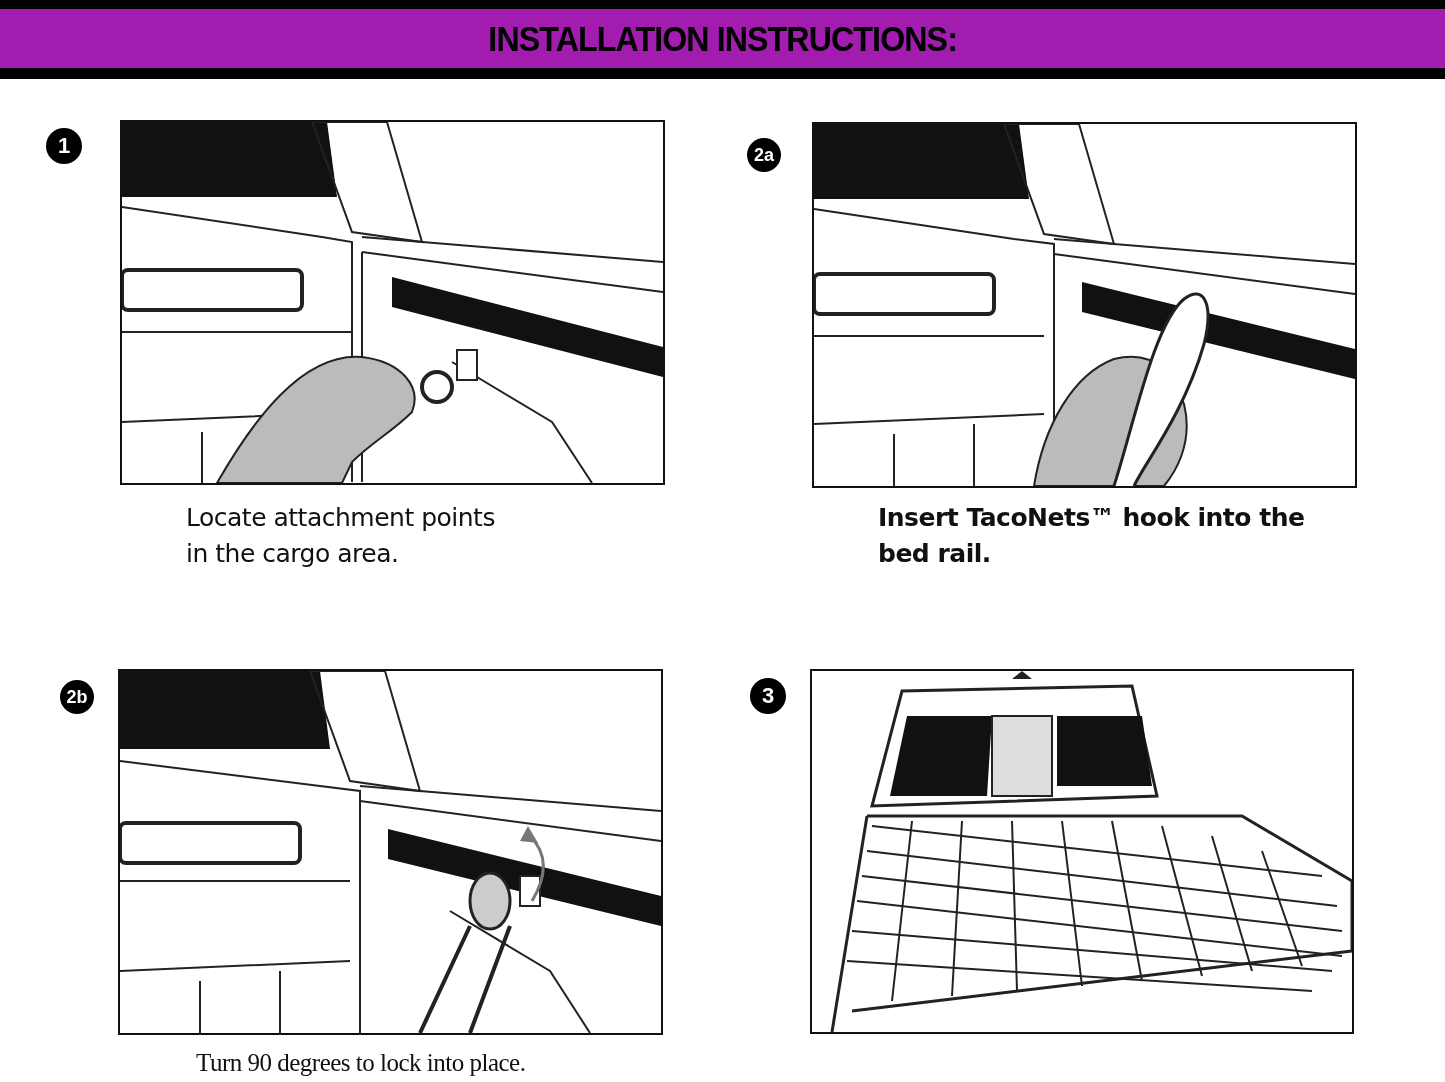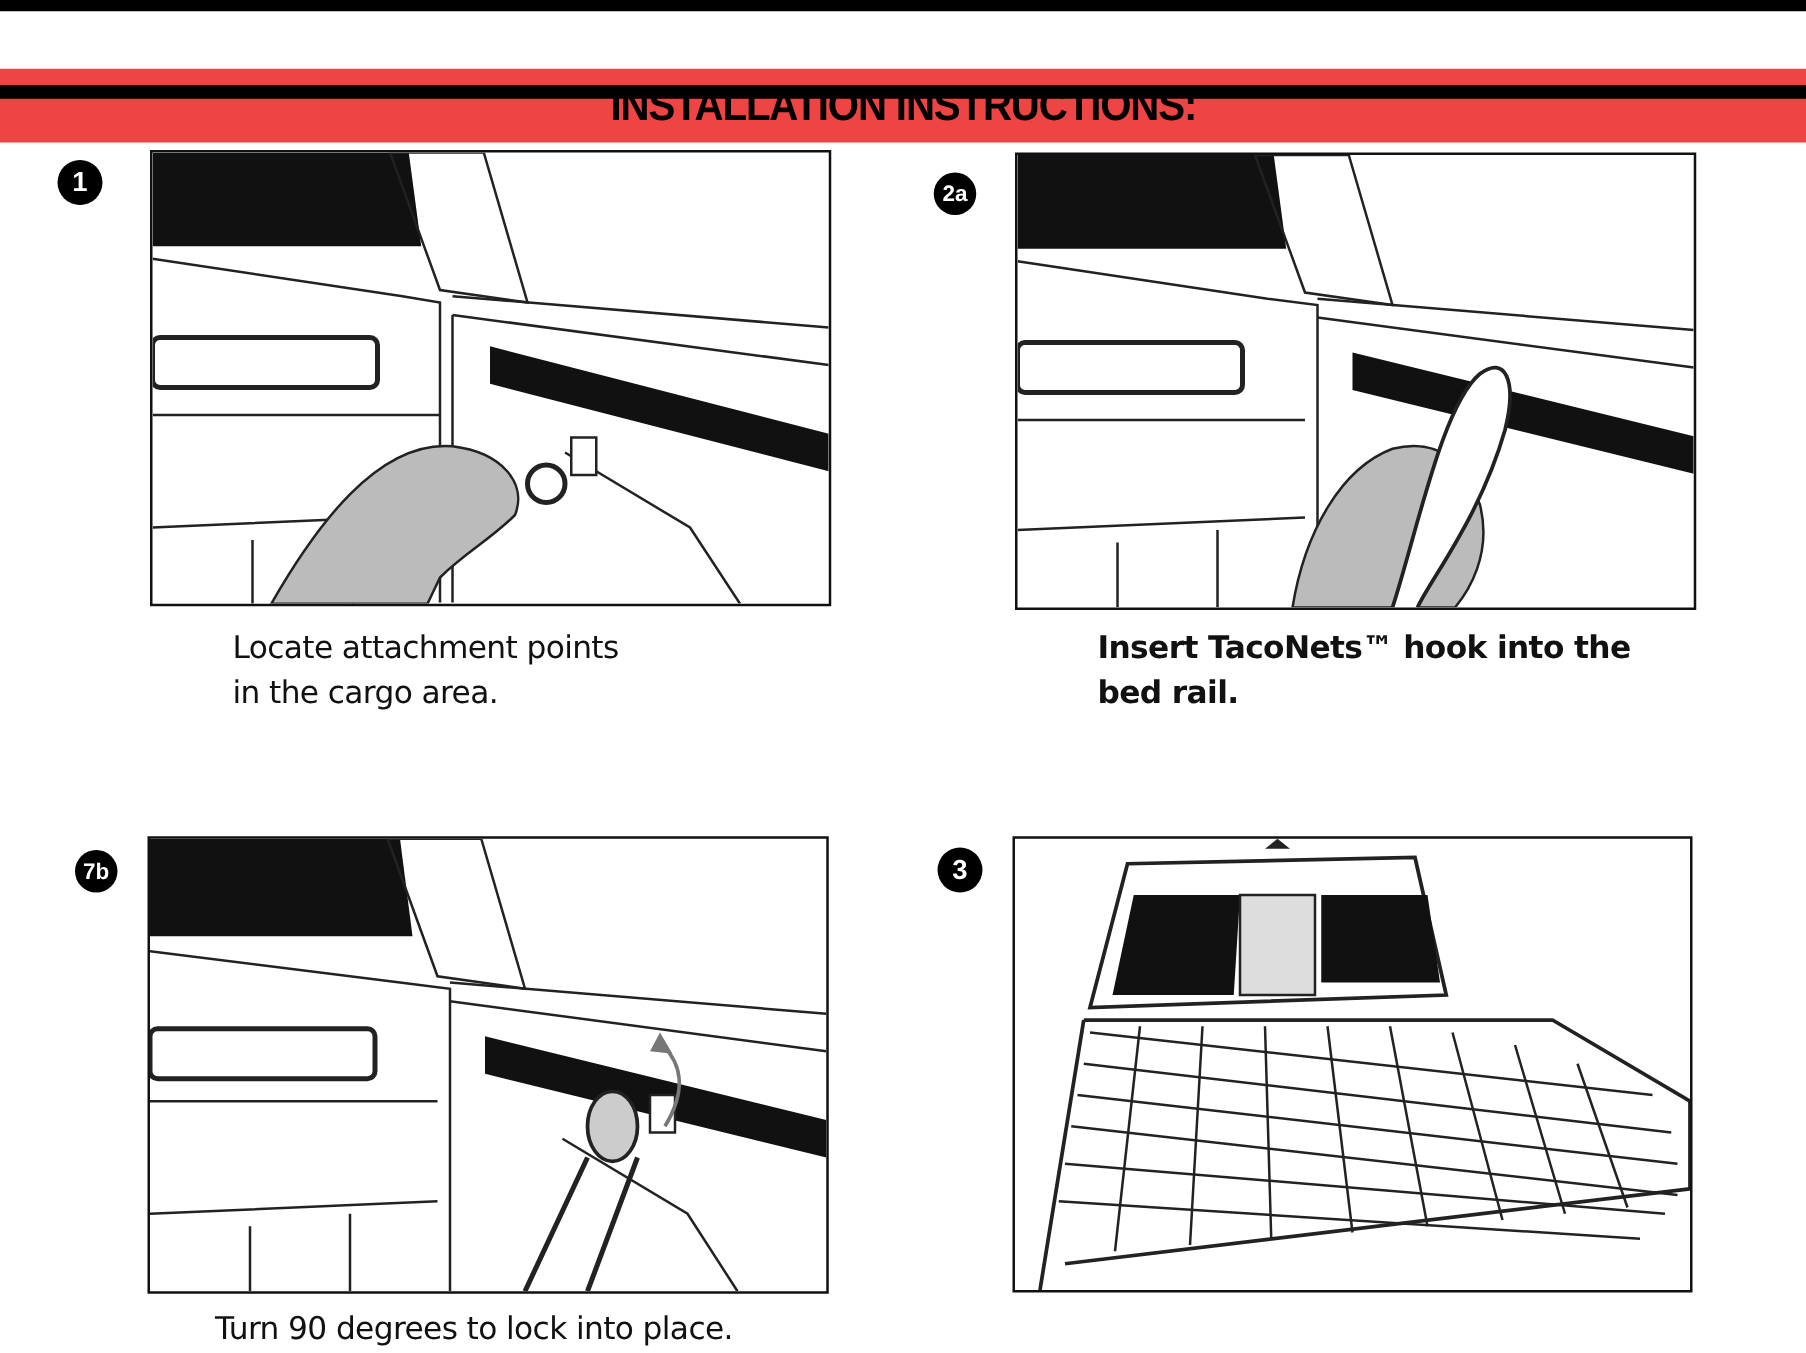--- a/index.html
+++ b/index.html
@@ -1,18 +1,18 @@
 <!DOCTYPE html>
 <html><head>
 <meta charset="utf-8">
 <style>
   html,body{margin:0;padding:0;background:#fff;}
   body{width:1445px;height:1082px;position:relative;overflow:hidden;font-family:"DejaVu Sans",sans-serif;}
   .topbar{position:absolute;left:0;top:0;width:1445px;height:9px;background:#000;}
-  .header{position:absolute;left:0;top:9px;width:1445px;height:59px;background:#ef4444;display:flex;align-items:center;justify-content:center;margin-top:46px;}
+  .header{position:absolute;left:0;top:9px;width:1445px;height:59px;background:#a21caf;display:flex;align-items:center;justify-content:center;}
   .header h1{margin:0;font-family:"Liberation Sans",sans-serif;font-weight:bold;font-size:35px;letter-spacing:-1px;color:#000;transform:scaleX(0.92);}
   .botbar{position:absolute;left:0;top:68px;width:1445px;height:11px;background:#000;}
   .badge{position:absolute;width:36px;height:36px;border-radius:50%;background:#000;color:#fff;display:flex;align-items:center;justify-content:center;font-family:"Liberation Sans",sans-serif;font-weight:bold;font-size:22px;}
   .badge.sm{font-size:18px;width:34px;height:34px;}
   .panel{position:absolute;border:2px solid #111;background:#fff;overflow:hidden;}
   .panel svg{display:block;width:100%;height:100%;}
   .caption{position:absolute;font-family:"DejaVu Sans",sans-serif;font-size:25px;line-height:36px;color:#111;white-space:pre-line;letter-spacing:-0.5px;}
 </style>
 </head>
 <body>
@@ -52,39 +52,39 @@
     <rect x="0" y="150" width="180" height="40" rx="6" fill="none" stroke="#222" stroke-width="4"></rect>
     <path d="M268 158 L541 225 L541 255 L268 188Z" fill="#111"></path>
     <path d="M0 212 H230 M0 300 L230 290 M80 310 V362 M160 300 V362" stroke="#222" stroke-width="2" fill="none"></path>
     <path d="M220 362 C230 300 260 250 300 235 C340 225 360 250 370 280 C380 320 360 350 350 362Z" fill="#bbb" stroke="#222" stroke-width="2"></path>
     <path d="M300 362 C320 300 340 200 370 175 C390 160 400 180 390 220 C370 290 330 340 320 362" fill="#fff" stroke="#222" stroke-width="3"></path>
   </svg>
 </div>
 <div class="caption" style="left:878px;top:500px;font-weight:bold;">Insert TacoNets™ hook into the
 bed rail.</div>
 
-<div class="badge sm" style="left:60px;top:680px;">7b</div>
+<div class="badge sm" style="left:60px;top:680px;">2b</div>
 <div class="panel" style="left:118px;top:669px;width:541px;height:362px;">
   <svg viewBox="0 0 541 362">
     <path d="M0 0 H200 L210 78 H0Z" fill="#111"></path>
     <path d="M190 0 L230 110 L300 120 L265 0Z" fill="none" stroke="#222" stroke-width="2"></path>
     <path d="M0 90 L200 115 L240 120 V362" fill="none" stroke="#222" stroke-width="2"></path>
     <path d="M240 115 L541 140 M240 130 L541 170" fill="none" stroke="#222" stroke-width="2"></path>
     <rect x="0" y="152" width="180" height="40" rx="6" fill="none" stroke="#222" stroke-width="4"></rect>
     <path d="M268 158 L541 225 L541 255 L268 188Z" fill="#111"></path>
     <path d="M0 210 H230 M0 300 L230 290 M80 310 V362 M160 300 V362" stroke="#222" stroke-width="2" fill="none"></path>
     <path d="M330 240 L430 300 L470 362" stroke="#222" stroke-width="2" fill="none"></path>
     <ellipse cx="370" cy="230" rx="20" ry="28" fill="#ccc" stroke="#222" stroke-width="3"></ellipse>
     <path d="M350 255 L300 362 M390 255 L350 362" stroke="#222" stroke-width="4" fill="none"></path>
     <rect x="400" y="205" width="20" height="30" fill="#fff" stroke="#222" stroke-width="2"></rect>
     <path d="M412 230 C430 200 425 180 410 165" fill="none" stroke="#777" stroke-width="3"></path>
     <path d="M400 170 L408 155 L418 172Z" fill="#777"></path>
   </svg>
 </div>
-<div class="caption" style="left:172px;top:1045px;">Turn 90 degrees to lock into place.</div>
+<div class="caption" style="left:196px;top:1045px;font-family:Liberation Serif, serif;">Turn 90 degrees to lock into place.</div>
 
 <div class="badge" style="left:750px;top:678px;">3</div>
 <div class="panel" style="left:810px;top:669px;width:540px;height:361px;">
   <svg viewBox="0 0 540 361">
     <path d="M60 135 L90 20 L320 15 L345 125Z" fill="none" stroke="#222" stroke-width="3"></path>
     <path d="M78 125 L95 45 H180 L175 125Z" fill="#111"></path>
     <rect x="180" y="45" width="60" height="80" fill="#ddd" stroke="#222" stroke-width="2"></rect>
     <path d="M245 45 H330 L340 115 H245Z" fill="#111"></path>
     <path d="M55 145 L20 361 M55 145 H430 L540 210 V280 L40 340" fill="none" stroke="#222" stroke-width="3"></path>
     <g stroke="#222" stroke-width="2" fill="none">

